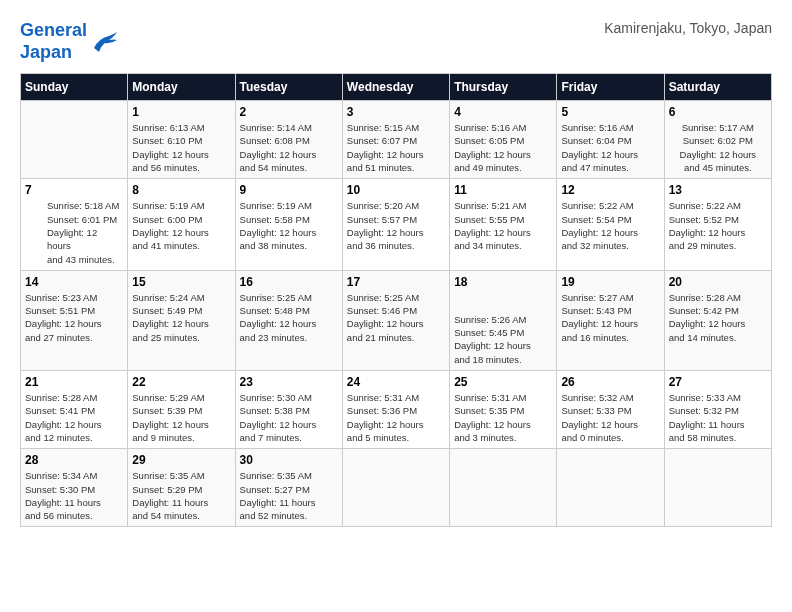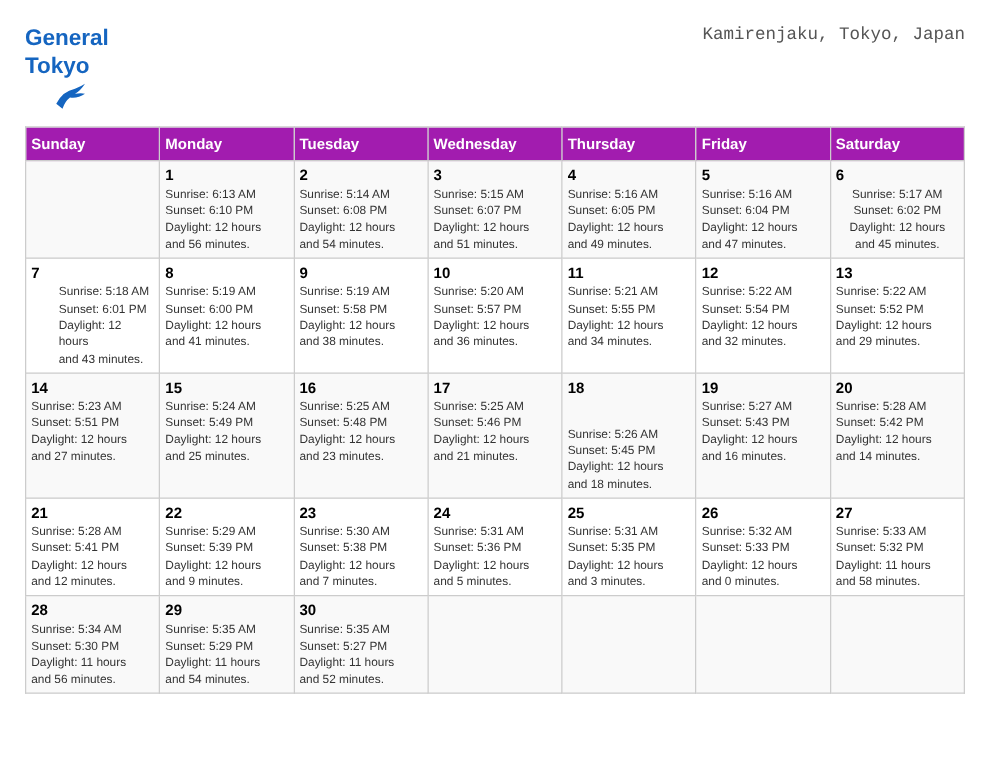--- a/index.html
+++ b/index.html
@@ -12,21 +12,20 @@
     }
     .header {
       display: flex;
       justify-content: space-between;
       align-items: flex-start;
       margin-bottom: 10px;
     }
     .logo {
       display: flex;
       align-items: center;
-      flex-direction: column;
     }
     .logo-text {
       font-size: 18px;
       font-weight: bold;
       color: #333;
       line-height: 1.2;
     }
     .logo-text span {
       color: #1565c0;
     }
@@ -39,29 +38,28 @@
       text-align: right;
     }
     .month-title {
       font-size: 32px;
       font-weight: bold;
       color: #333;
     }
     .subtitle {
       font-size: 14px;
       color: #555;
-      font-family: Liberation Mono, monospace;
     }
     table {
       width: 100%;
       border-collapse: collapse;
       font-size: 10px;
     }
     thead tr th {
-      background-color: #a21caf;
+      background-color: #0f172a;
       color: #fff;
       padding: 6px 4px;
       text-align: left;
       font-size: 12px;
       font-weight: bold;
       border: 1px solid #ccc;
     }
     tbody tr td {
       border: 1px solid #ccc;
       vertical-align: top;
@@ -91,21 +89,21 @@
     }
   </style>
 </head>
 <body>
 
 <div class="header">
   <div class="logo">
     <div>
       <div class="logo-text">
         <span>General</span><br>
-        <span>Tokyo</span>
+        <span>Japan</span>
       </div>
     </div>
     <svg class="logo-bird" viewBox="0 0 30 28" xmlns="http://www.w3.org/2000/svg">
       <path d="M5 20 Q10 10 20 8 Q25 6 28 4 Q24 10 20 12 Q25 11 28 12 Q22 16 16 15 Q12 18 10 24 Z" fill="#1565c0"></path>
     </svg>
   </div>
   <div class="title-block">
     <div class="subtitle">Kamirenjaku, Tokyo, Japan</div>
   </div>
 </div>

